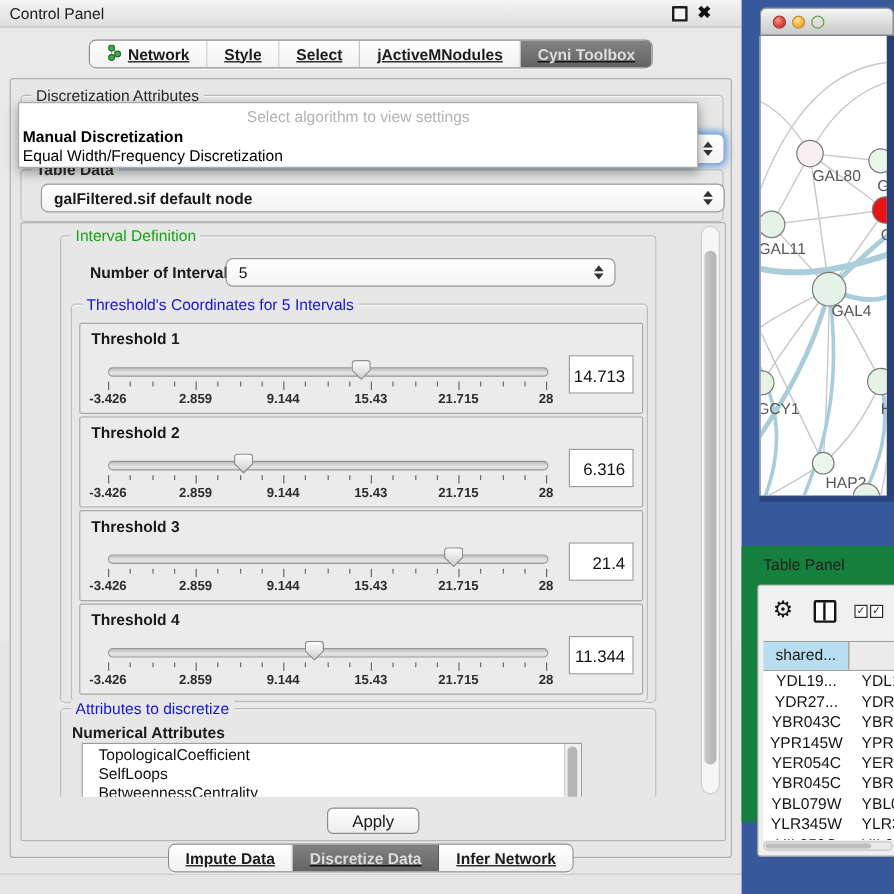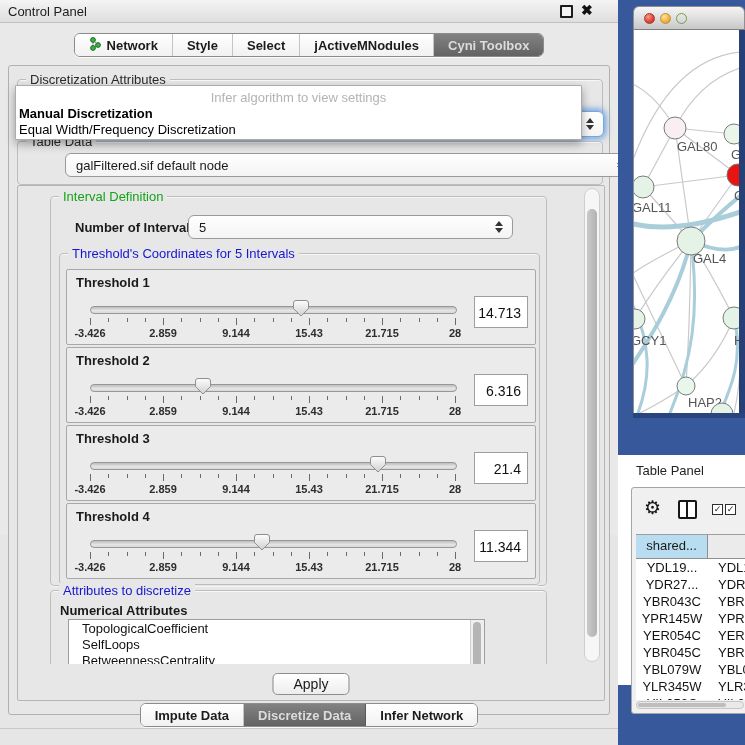--- a/index.html
+++ b/index.html
@@ -9,21 +9,21 @@
     -webkit-font-smoothing:antialiased;
   }
   
   .control-panel{position:absolute;left:0;top:0;width:618px;height:535px;background:#e9e9e9;}
   .cp-titlebar{position:absolute;left:0;top:0;width:618px;height:22px;
     background:linear-gradient(#f4f4f4,#dedede);border-bottom:1px solid #c2c2c2;}
   .cp-title{position:absolute;left:8px;top:4px;font-size:13px;color:#1c1c1c;}
   .float-btn{position:absolute;left:560px;top:5px;width:9px;height:9px;border:2px solid #1c1c1c;border-radius:1px;background:#f4f4f4;}
   .close-btn{position:absolute;left:581px;top:2px;font-size:14px;font-weight:bold;color:#111;line-height:16px;}
 
-  .tabbar{position:absolute;left:0;width:618px;display:flex;justify-content:center;}
+  .tabbar{position:absolute;left:0;width:618px;display:flex;justify-content:center;text-decoration:underline;}
   .tabbar.top{top:33px;}
   .tabbar.bottom{top:703px;z-index:6;}
   .segmented{display:inline-flex;border:1px solid #8b8b8b;border-radius:6px;overflow:hidden;
     background:#fff;height:22px;box-shadow:0 1px 0 rgba(255,255,255,.8);}
   .segment{display:flex;align-items:center;gap:5px;padding:0 14px;font-size:13px;font-weight:bold;
     color:#1b1b1b;background:linear-gradient(#ffffff,#f1f1f1);border-right:1px solid #c4c4c4;cursor:default;}
   .segment:last-child{border-right:none;}
   .segment.selected{background:linear-gradient(#828282,#636363);color:#dcdcdc;border-right-color:#5a5a5a;}
 
   .content-panel{position:absolute;left:8px;top:65px;width:600px;height:648px;
@@ -88,21 +88,21 @@
     background:linear-gradient(#f5f5f5,#c8c8c8);border:1px solid #8f8f8f;border-bottom-color:#7f7f7f;box-sizing:border-box;}
   .traffic{position:absolute;top:6px;width:11px;height:11px;border-radius:50%;}
   .traffic.red{left:10px;background:radial-gradient(circle at 35% 30%,#f59a8d,#dd4237 60%,#b3281d);border:1px solid #a83a2e;box-sizing:border-box;}
   .traffic.yellow{left:26px;background:radial-gradient(circle at 35% 30%,#fce49c,#f2b03c 60%,#d08f1f);border:1px solid #c29130;box-sizing:border-box;}
   .traffic.green{left:42px;background:radial-gradient(circle at 35% 30%,#c4e8a1,#7cc248 60%,#569a27;);border:1px solid #6da344;box-sizing:border-box;}
   .net-canvas{position:absolute;left:0;top:24px;width:106px;height:383px;background:#fff;overflow:hidden;
     border-left:1px solid #8f8f8f;box-sizing:border-box;}
   .canvas-shadow{position:absolute;left:106px;top:24px;width:6px;height:383px;background:rgba(20,35,70,.45);}
   .window-shadow-bottom{position:absolute;left:0;top:407px;width:112px;height:5px;background:rgba(20,35,70,.35);}
 
-  .table-panel-region{position:absolute;left:0;top:455px;width:127px;height:230px;background:#ffffff;}
+  .table-panel-region{position:absolute;left:0;top:455px;width:127px;height:230px;background:#15803d;}
   .tp-title{position:absolute;left:18px;top:8px;font-size:13px;color:#222;}
   .tp-inner{position:absolute;left:13px;top:32px;width:120px;height:225px;background:#f0f0f0;
     border:1px solid #a5a5a5;border-radius:3px;}
   .tp-toolbar{position:absolute;left:0;top:0;width:100%;height:42px;}
   .gear{position:absolute;left:12px;top:8px;font-size:19px;color:#161616;}
   .cols-icon{position:absolute;left:46px;top:12px;width:15px;height:15px;border:2px solid #161616;border-radius:2px;background:#fff;}
   .cols-icon::after{content:"";position:absolute;left:6px;top:0;width:2px;height:15px;background:#161616;}
   .chk{position:absolute;top:16px;width:9px;height:9px;border:1px solid #2e2e2e;background:#fff;font-size:9px;line-height:9px;text-align:center;color:#222;}
   .chk.c1{left:80px;} .chk.c2{left:93px;}
   .tp-table{position:absolute;left:4px;top:46px;width:140px;height:166px;overflow:hidden;background:#fff;font-size:13px;}
@@ -171,30 +171,30 @@
       <span class="group-label">Discretization Attributes</span>
       <div class="combo focused" style="left:16px;top:31px;width:570px;height:26px;">
         <span class="stepper">
             <span class="up"></span>
             <span class="down"></span>
           </span>
       </div>
     </div>
 
     <div class="popup">
-      <div class="hint">Infer algorithm to view settings</div>
+      <div class="hint">Select algorithm to view settings</div>
       <div id="dropdown-options">
           <div class="opt b" style="top: 20px;">Manual Discretization</div>
           <div class="opt" style="top: 36px;">Equal Width/Frequency Discretization</div>
         </div>
     </div>
 
-    <div class="groupbox" style="left:8px;top:75px;width:584px;height:42px;">
+    <div class="groupbox" style="left:8px;top:75px;width:584px;height:42px;font-weight:bold;">
       <span class="group-label">Table Data</span>
-      <div class="combo" style="left:16px;top:11px;width:570px;height:24px;margin-left:31px;">
+      <div class="combo" style="left:16px;top:11px;width:570px;height:24px;">
         <span>galFiltered.sif default node</span>
         <span class="stepper">
             <span class="up"></span>
             <span class="down"></span>
           </span>
       </div>
     </div>
 
     <div class="settings-panel">
       <div class="viewport">

